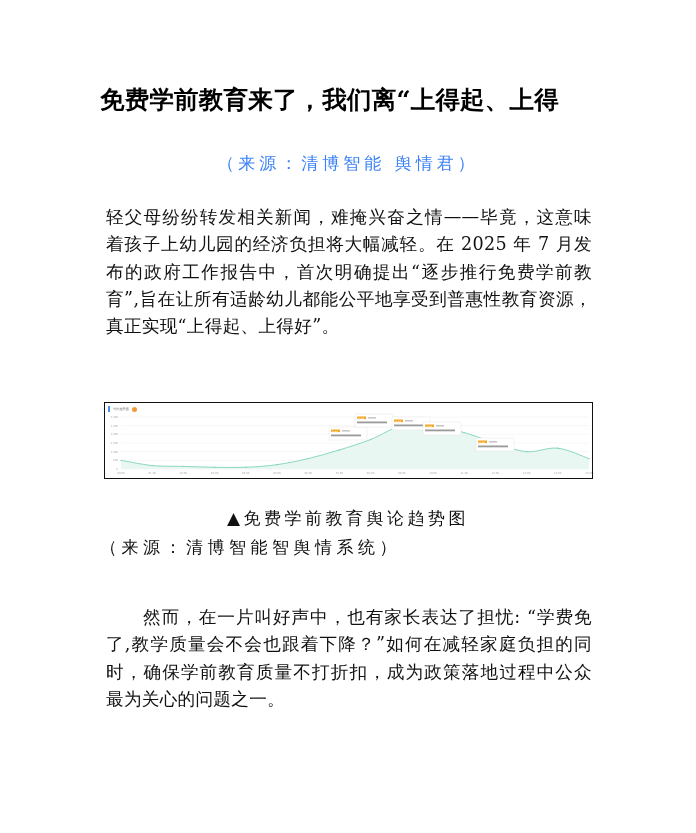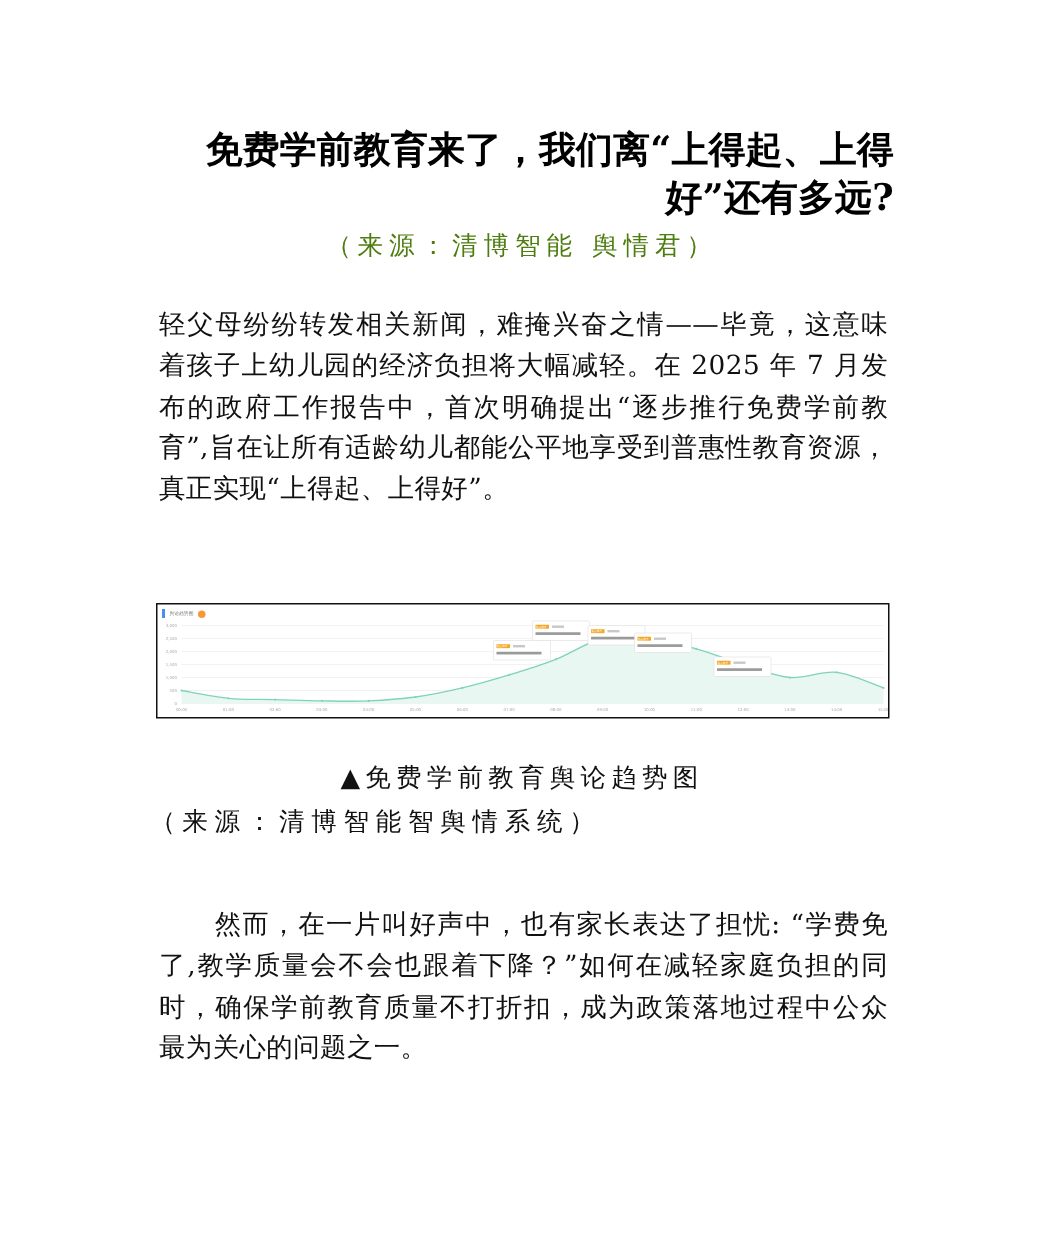--- a/index.html
+++ b/index.html
@@ -1,24 +1,24 @@
 <!DOCTYPE html>
 <html><head>
 <meta charset="utf-8">
 <style>
   html, body { margin: 0; padding: 0; background: #ffffff; }
   body { width: 696px; height: 833px; position: relative; overflow: hidden;
          font-family: "DejaVu Serif", "Liberation Serif", serif; color: #111; }
   .page { position: absolute; left: 0; top: 0; width: 696px; height: 833px; }
 
-  .title { position: absolute; left: 100px; top: 84px; width: 496px; text-align: right;
+  .title { position: absolute; left: 100px; top: 84px; width: 496px; text-align: left;
            font-family: "DejaVu Serif", serif; font-weight: bold; font-size: 24.5px;
            line-height: 32px; letter-spacing: 0.2px; color: #000; }
   .source { position: absolute; left: 100px; top: 152px; width: 496px; text-align: center;
-            font-family: "DejaVu Sans", sans-serif; font-size: 17px; letter-spacing: 4px; color: #4d7c0f; }
+            font-family: "DejaVu Sans", sans-serif; font-size: 17px; letter-spacing: 4px; color: #3b82f6; }
 
   .para { position: absolute; left: 106px; width: 486px; font-size: 17.6px; line-height: 27.3px;
           text-align: justify; text-align-last: left; color: #111; letter-spacing: 0.3px; }
   .para .line { display: block; white-space: nowrap; text-align: justify; text-align-last: justify; }
   .para .line.last { text-align-last: left; }
   .p1 { top: 204px; }
   .p2 { top: 557px; margin-top: 47px; }
 
   .chart-frame { position: absolute; left: 104px; top: 402px; width: 487px; height: 75px;
                  border: 1.5px solid #111; background: #fff; overflow: hidden; }
@@ -33,21 +33,20 @@
   .caption-src { position: absolute; left: 100px; top: 536px; width: 496px; text-align: left;
                  font-family: "DejaVu Sans", sans-serif; font-size: 17px; letter-spacing: 4.5px; color: #111; }
 </style>
 </head>
 <body>
 
 <div class="page">
 
   <div class="title">
     <div>免费学前教育来了，我们离“上得起、上得</div>
-    <div>好”还有多远?</div>
   </div>
 
   <div class="source">（来源：清博智能 舆情君）</div>
 
   <div class="para p1">
     <span class="line">轻父母纷纷转发相关新闻，难掩兴奋之情——毕竟，这意味</span>
     <span class="line">着孩子上幼儿园的经济负担将大幅减轻。在 2025 年 7 月发</span>
     <span class="line">布的政府工作报告中，首次明确提出“逐步推行免费学前教</span>
     <span class="line">育”,旨在让所有适龄幼儿都能公平地享受到普惠性教育资源，</span>
     <span class="line last">真正实现“上得起、上得好”。</span>

